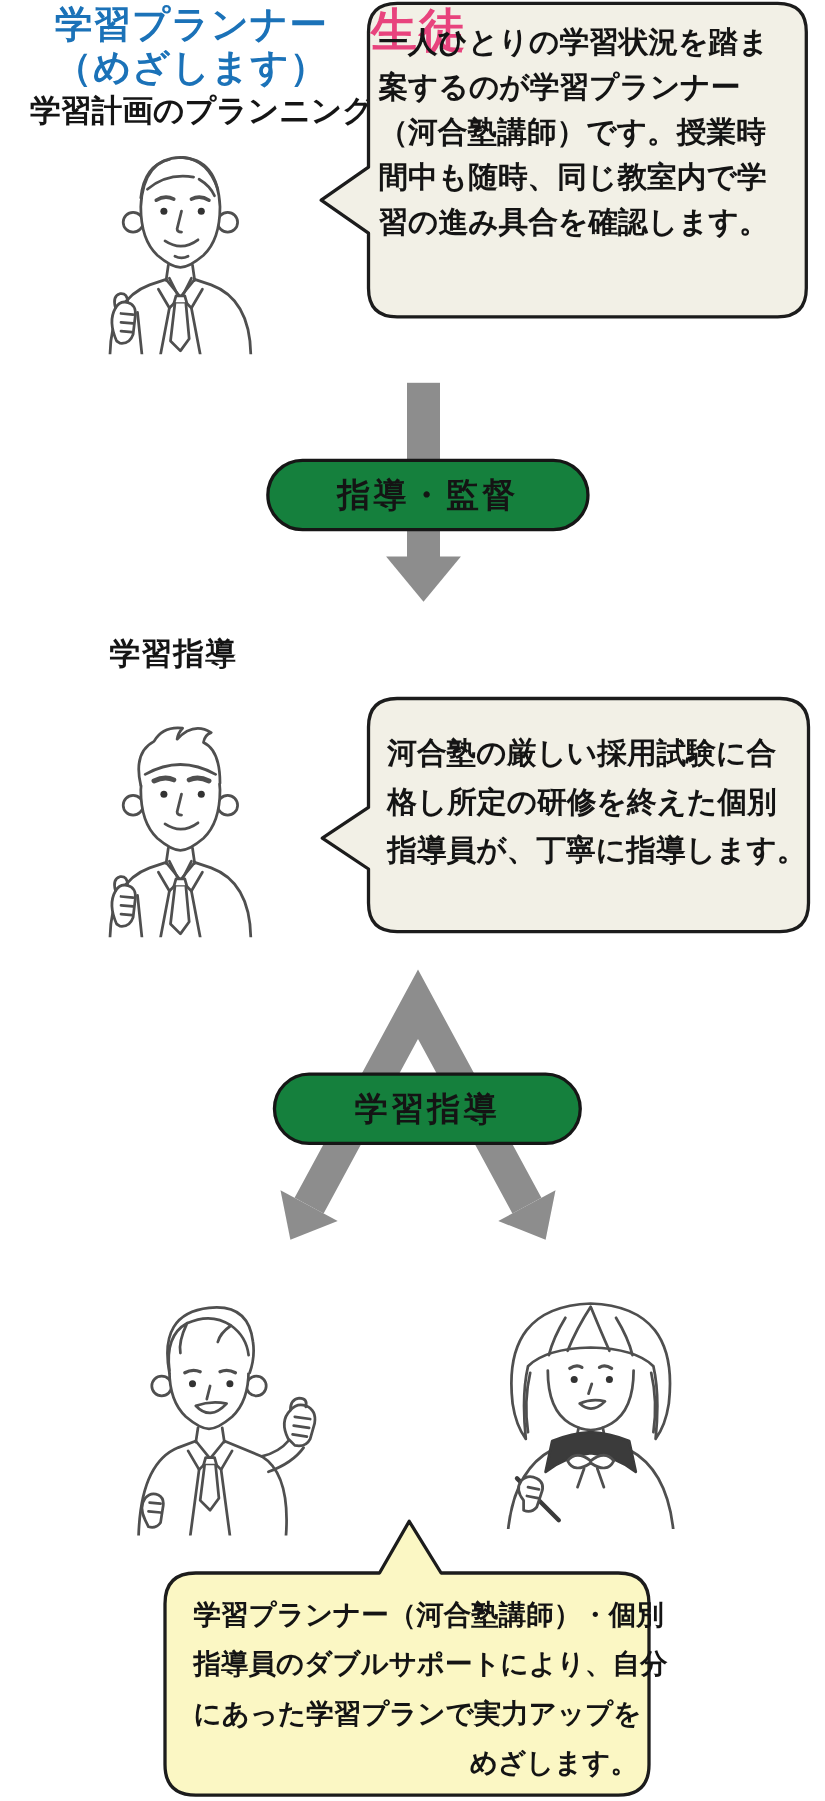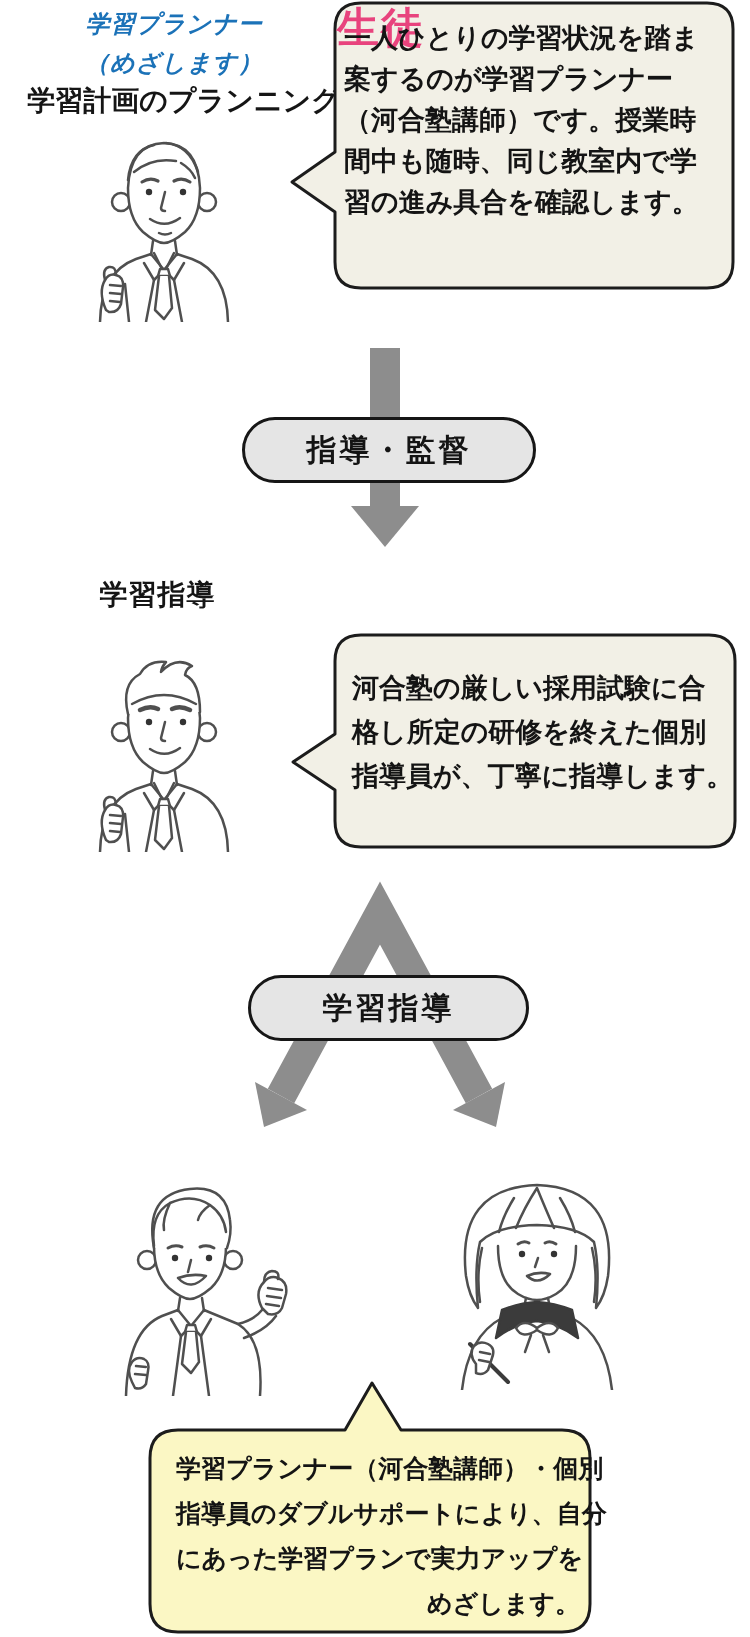--- a/index.html
+++ b/index.html
@@ -8,36 +8,36 @@
     overflow:hidden;
     font-family:"Liberation Sans","DejaVu Sans",sans-serif;
     color:#141414;
   }
   svg { display:block; }
 
   
   .title-block { position:absolute; text-align:center; font-weight:bold; z-index:2; }
   .t-blue  { color:#1b72b8; }
   .t-black { color:#151515; }
-  .planner-line  { font-size:24px; line-height:39px; letter-spacing:1px;font-style:italic; }
+  .planner-line  { font-size:34px; line-height:39px; letter-spacing:1px; }
   .planner-sub   { font-size:28px; line-height:37px; letter-spacing:0px;padding-left:19px; }
   .instructor-line { font-size:33px; line-height:42px; letter-spacing:2px; }
   .instructor-sub  { font-size:28px; line-height:38px; letter-spacing:1px; }
   .students-title  { position:absolute; left:0; top:1126; width:762px; text-align:center;
                      font-weight:bold; font-size:42px; color:#e8437d; z-index:2; letter-spacing:2px; }
 
   
   .bubble-text { position:absolute; font-weight:bold; color:#141414; z-index:3; }
   .bubble-text .line { white-space:nowrap; }
   .bt1 { left:344px; top:18px;   width:390px; font-size:27px; line-height:41px; }
-  .bt2 { left:352px; top:666px;  width:380px; font-size:27px; line-height:44px; }
+  .bt2 { left:352px; top:666px;  width:380px; font-size:27px; line-height:44px;font-family:Liberation Mono, monospace; }
   .bt3 { left:176px; top:1446px; width:404px; font-size:25px; line-height:45px;text-align:right; }
 
   
-  .pill { position:absolute; background:#e5e5e5; border:3px solid #161616; border-radius:34px;
+  .pill { position:absolute; background:#15803d; border:3px solid #161616; border-radius:34px;
           display:flex; align-items:center; justify-content:center;
           font-weight:bold; font-size:30px; letter-spacing:3px; z-index:4; color:#141414; }
   .pill1 { left:242px; top:417px; width:288px; height:60px; }
   .pill2 { left:248px; top:975px; width:275px; height:60px; }
 
   .layer-arrows { position:absolute; left:0; top:0; z-index:1; }
   .layer-bubble { position:absolute; z-index:2; }
   .layer-person { position:absolute; z-index:2; }
 </style>
 </head>

